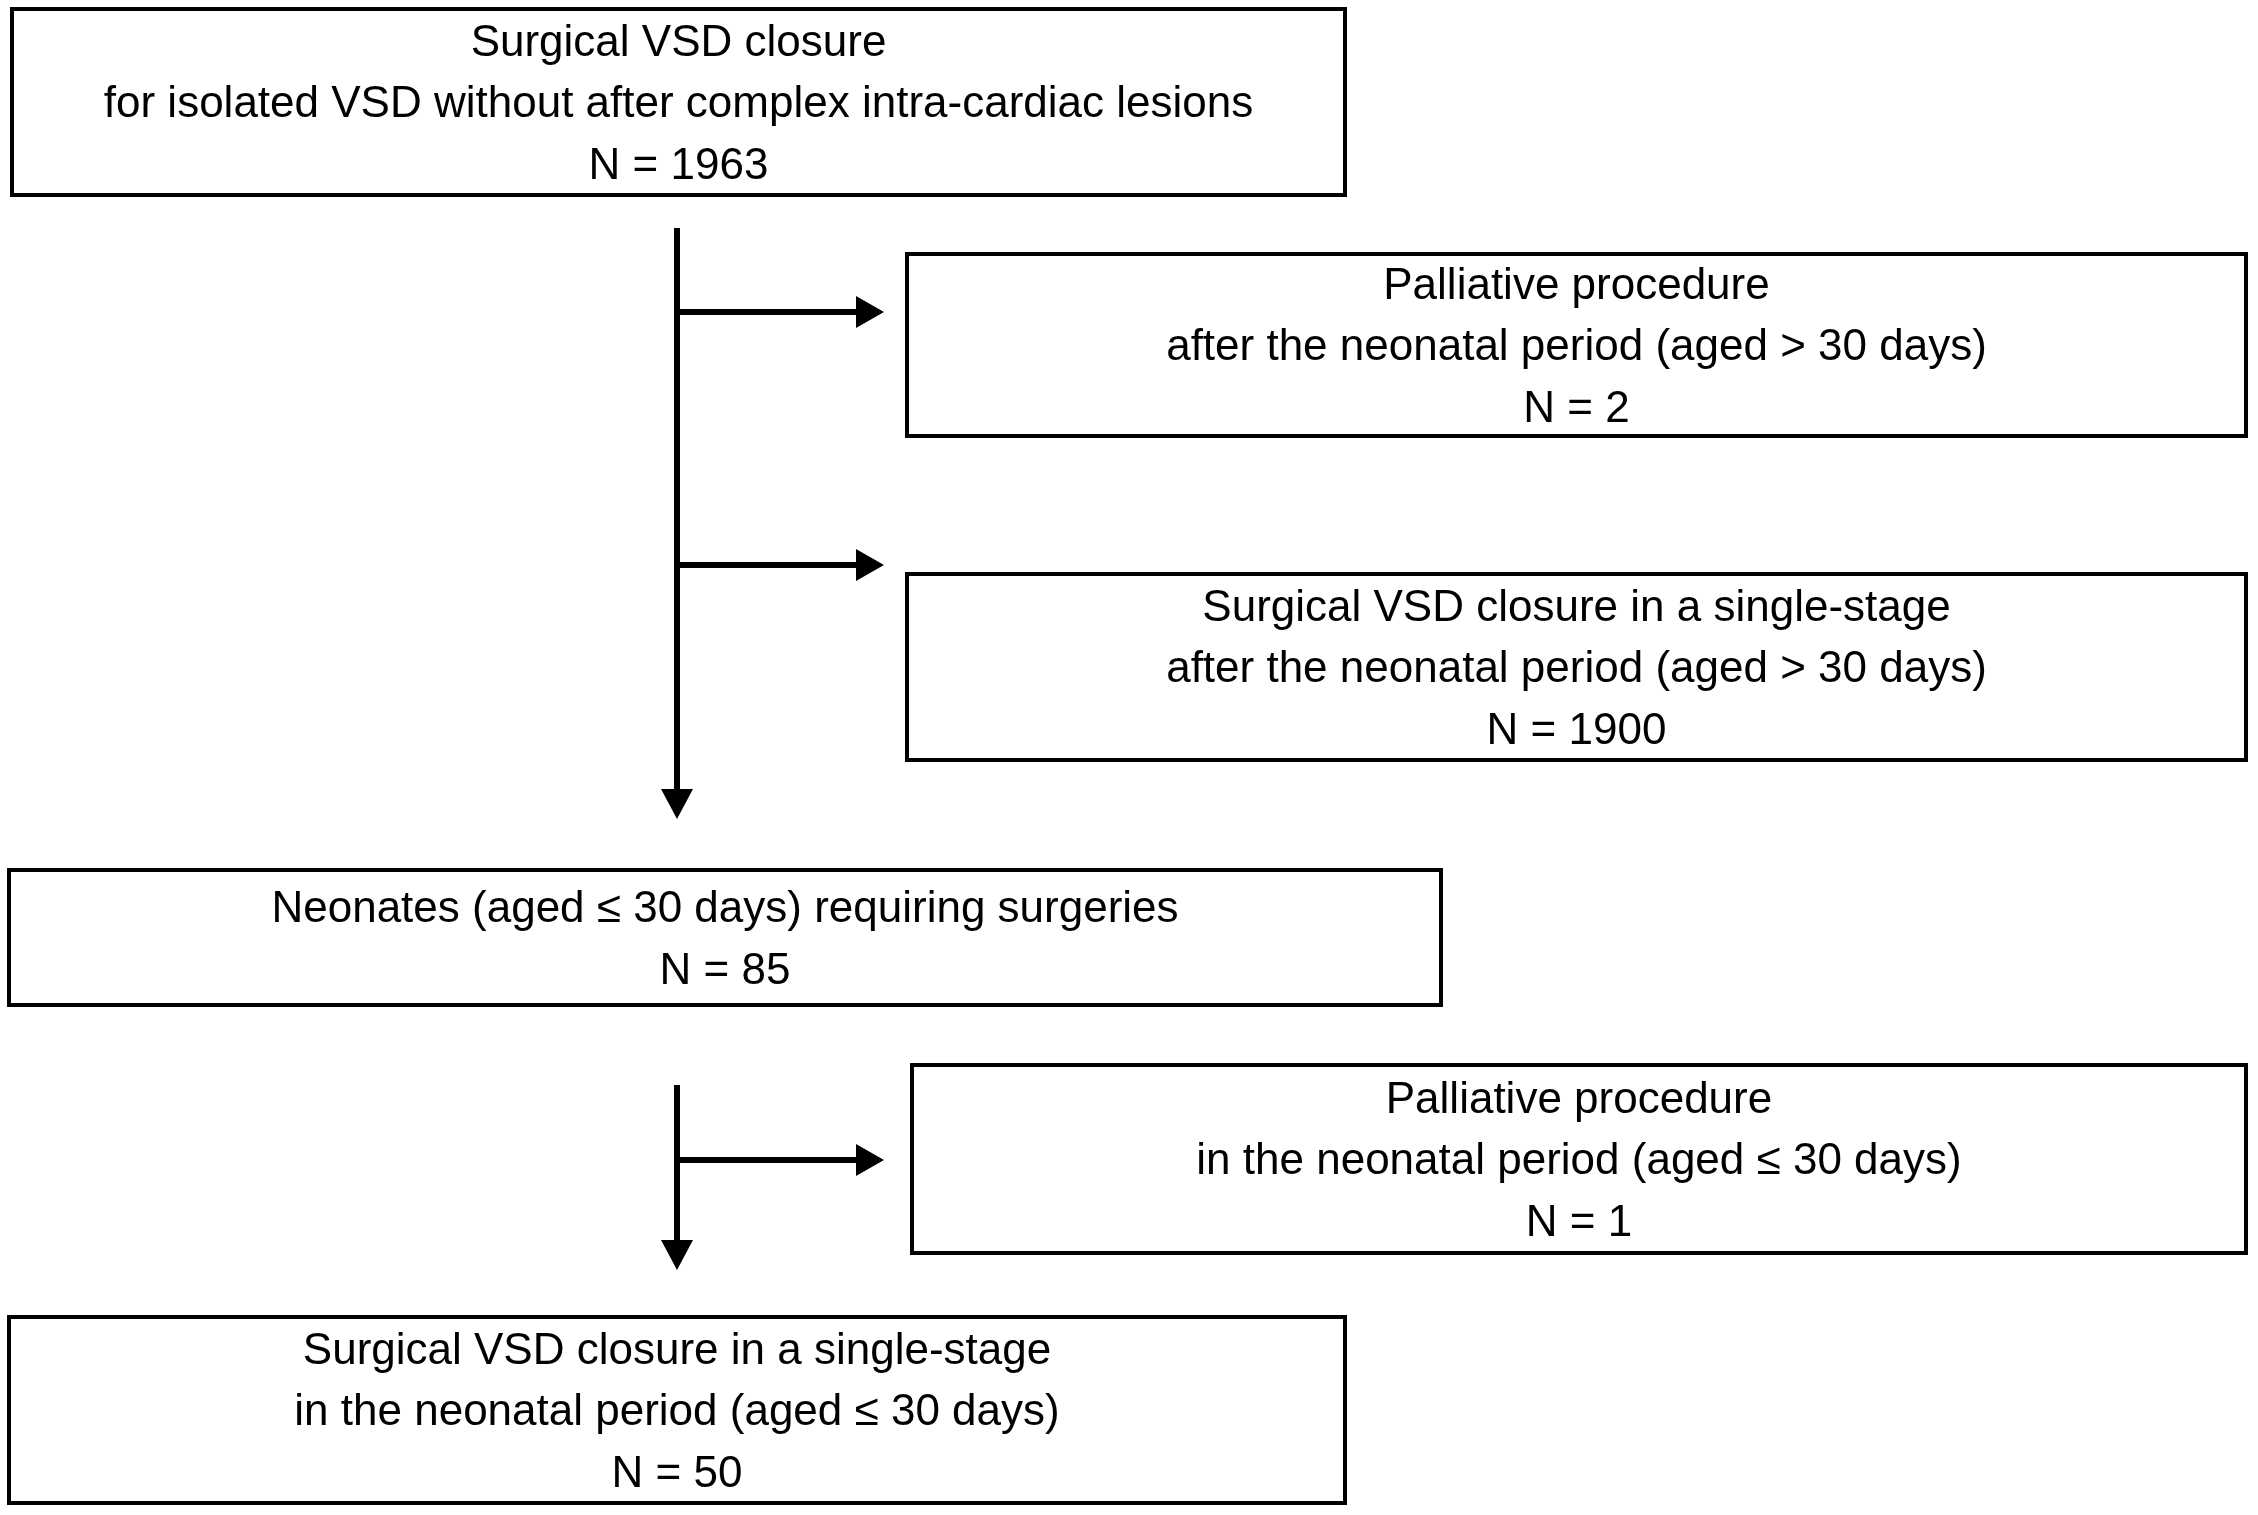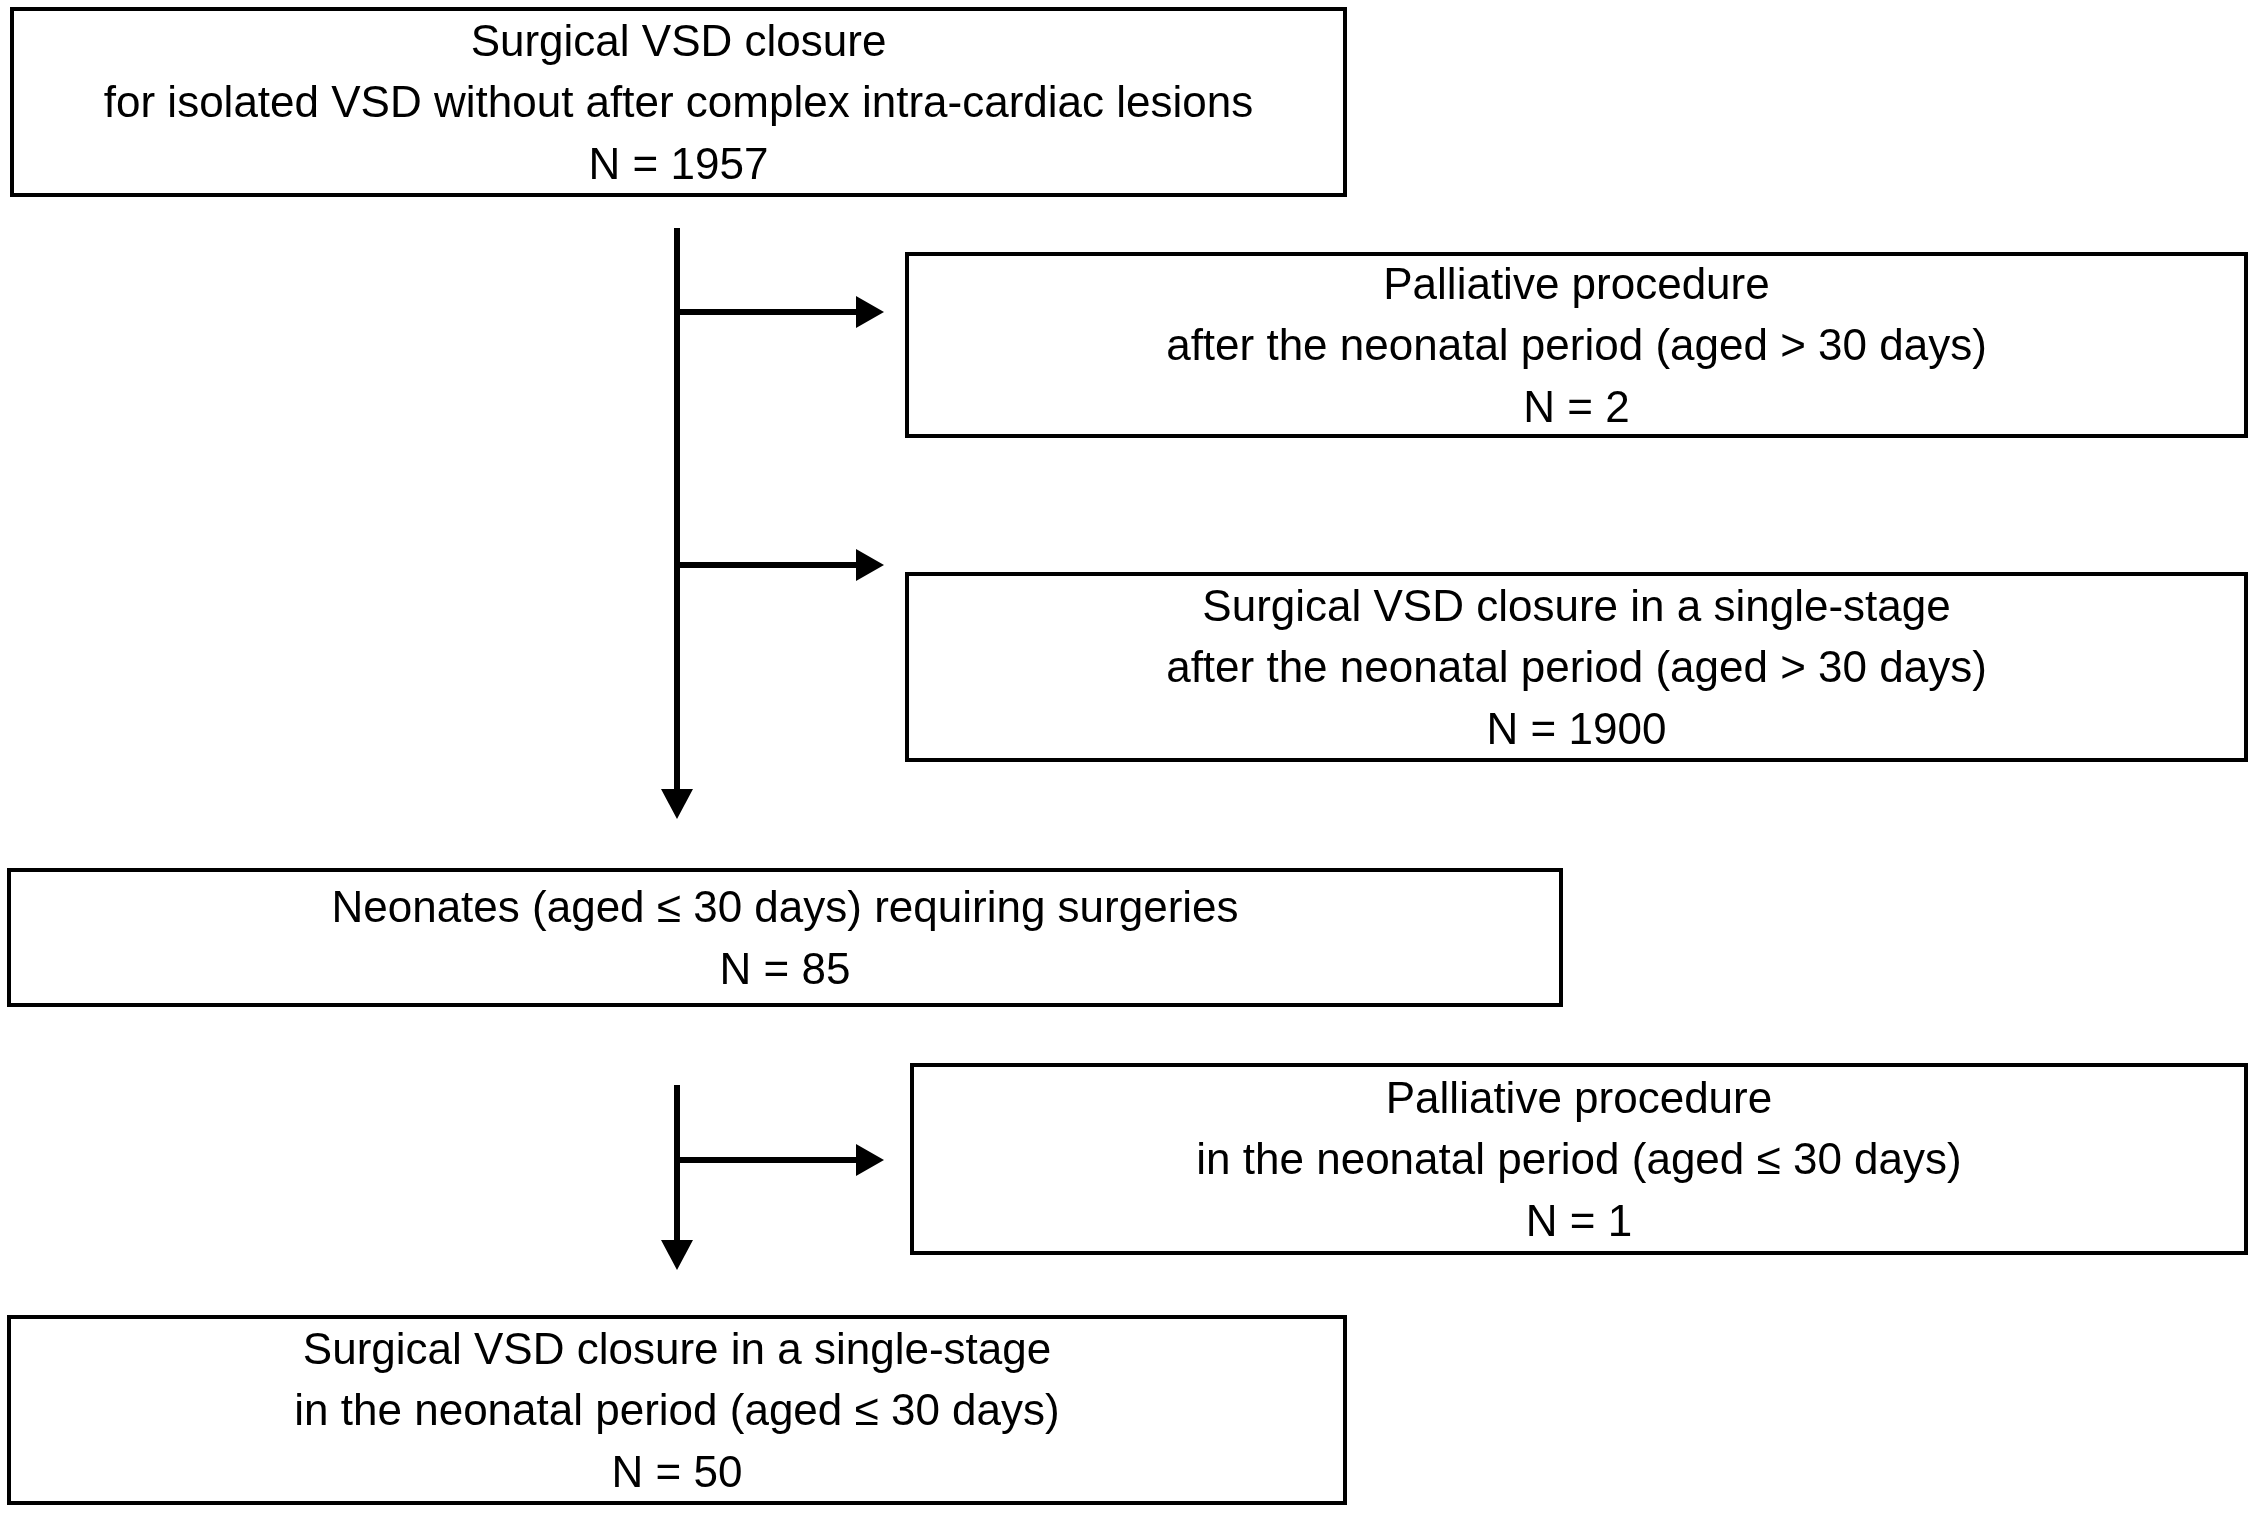--- a/index.html
+++ b/index.html
@@ -30,21 +30,21 @@
     line-height: 1.4;
   }
   .box span {
     display: block;
     white-space: nowrap;
   }
   
   .box-total            { left: 10px;  top: 7px;    width: 1337px; height: 190px; }
   .box-palliative-late  { left: 905px; top: 252px;  width: 1343px; height: 186px; }
   .box-single-late      { left: 905px; top: 572px;  width: 1343px; height: 190px; }
-  .box-neonates         { left: 7px;   top: 868px;  width: 1556px; height: 139px; }
+  .box-neonates         { left: 7px;   top: 868px;  width: 1436px; height: 139px; }
   .box-palliative-neo   { left: 910px; top: 1063px; width: 1338px; height: 192px; }
   .box-single-neo       { left: 7px;   top: 1315px; width: 1340px; height: 190px; }
   .arrows {
     position: absolute;
     left: 0;
     top: 0;
     pointer-events: none;
   }
 </style>
 </head>
@@ -76,21 +76,21 @@
 
     <g>
       <line x1="677" y1="1160" x2="858" y2="1160" stroke="#000000" stroke-width="6"></line>
       <polygon points="856,1144 856,1176 884,1160" fill="#000000"></polygon>
     </g>
   </svg>
 
   <div class="box box-total">
     <span>Surgical VSD closure</span>
     <span>for isolated VSD without after complex intra-cardiac lesions</span>
-    <span>N = 1957</span>
+    <span>N = 1963</span>
   </div>
 
   <div class="box box-palliative-late">
     <span>Palliative procedure</span>
     <span>after the neonatal period (aged &gt; 30 days)</span>
     <span>N = 2</span>
   </div>
 
   <div class="box box-single-late">
     <span>Surgical VSD closure in a single-stage</span>

